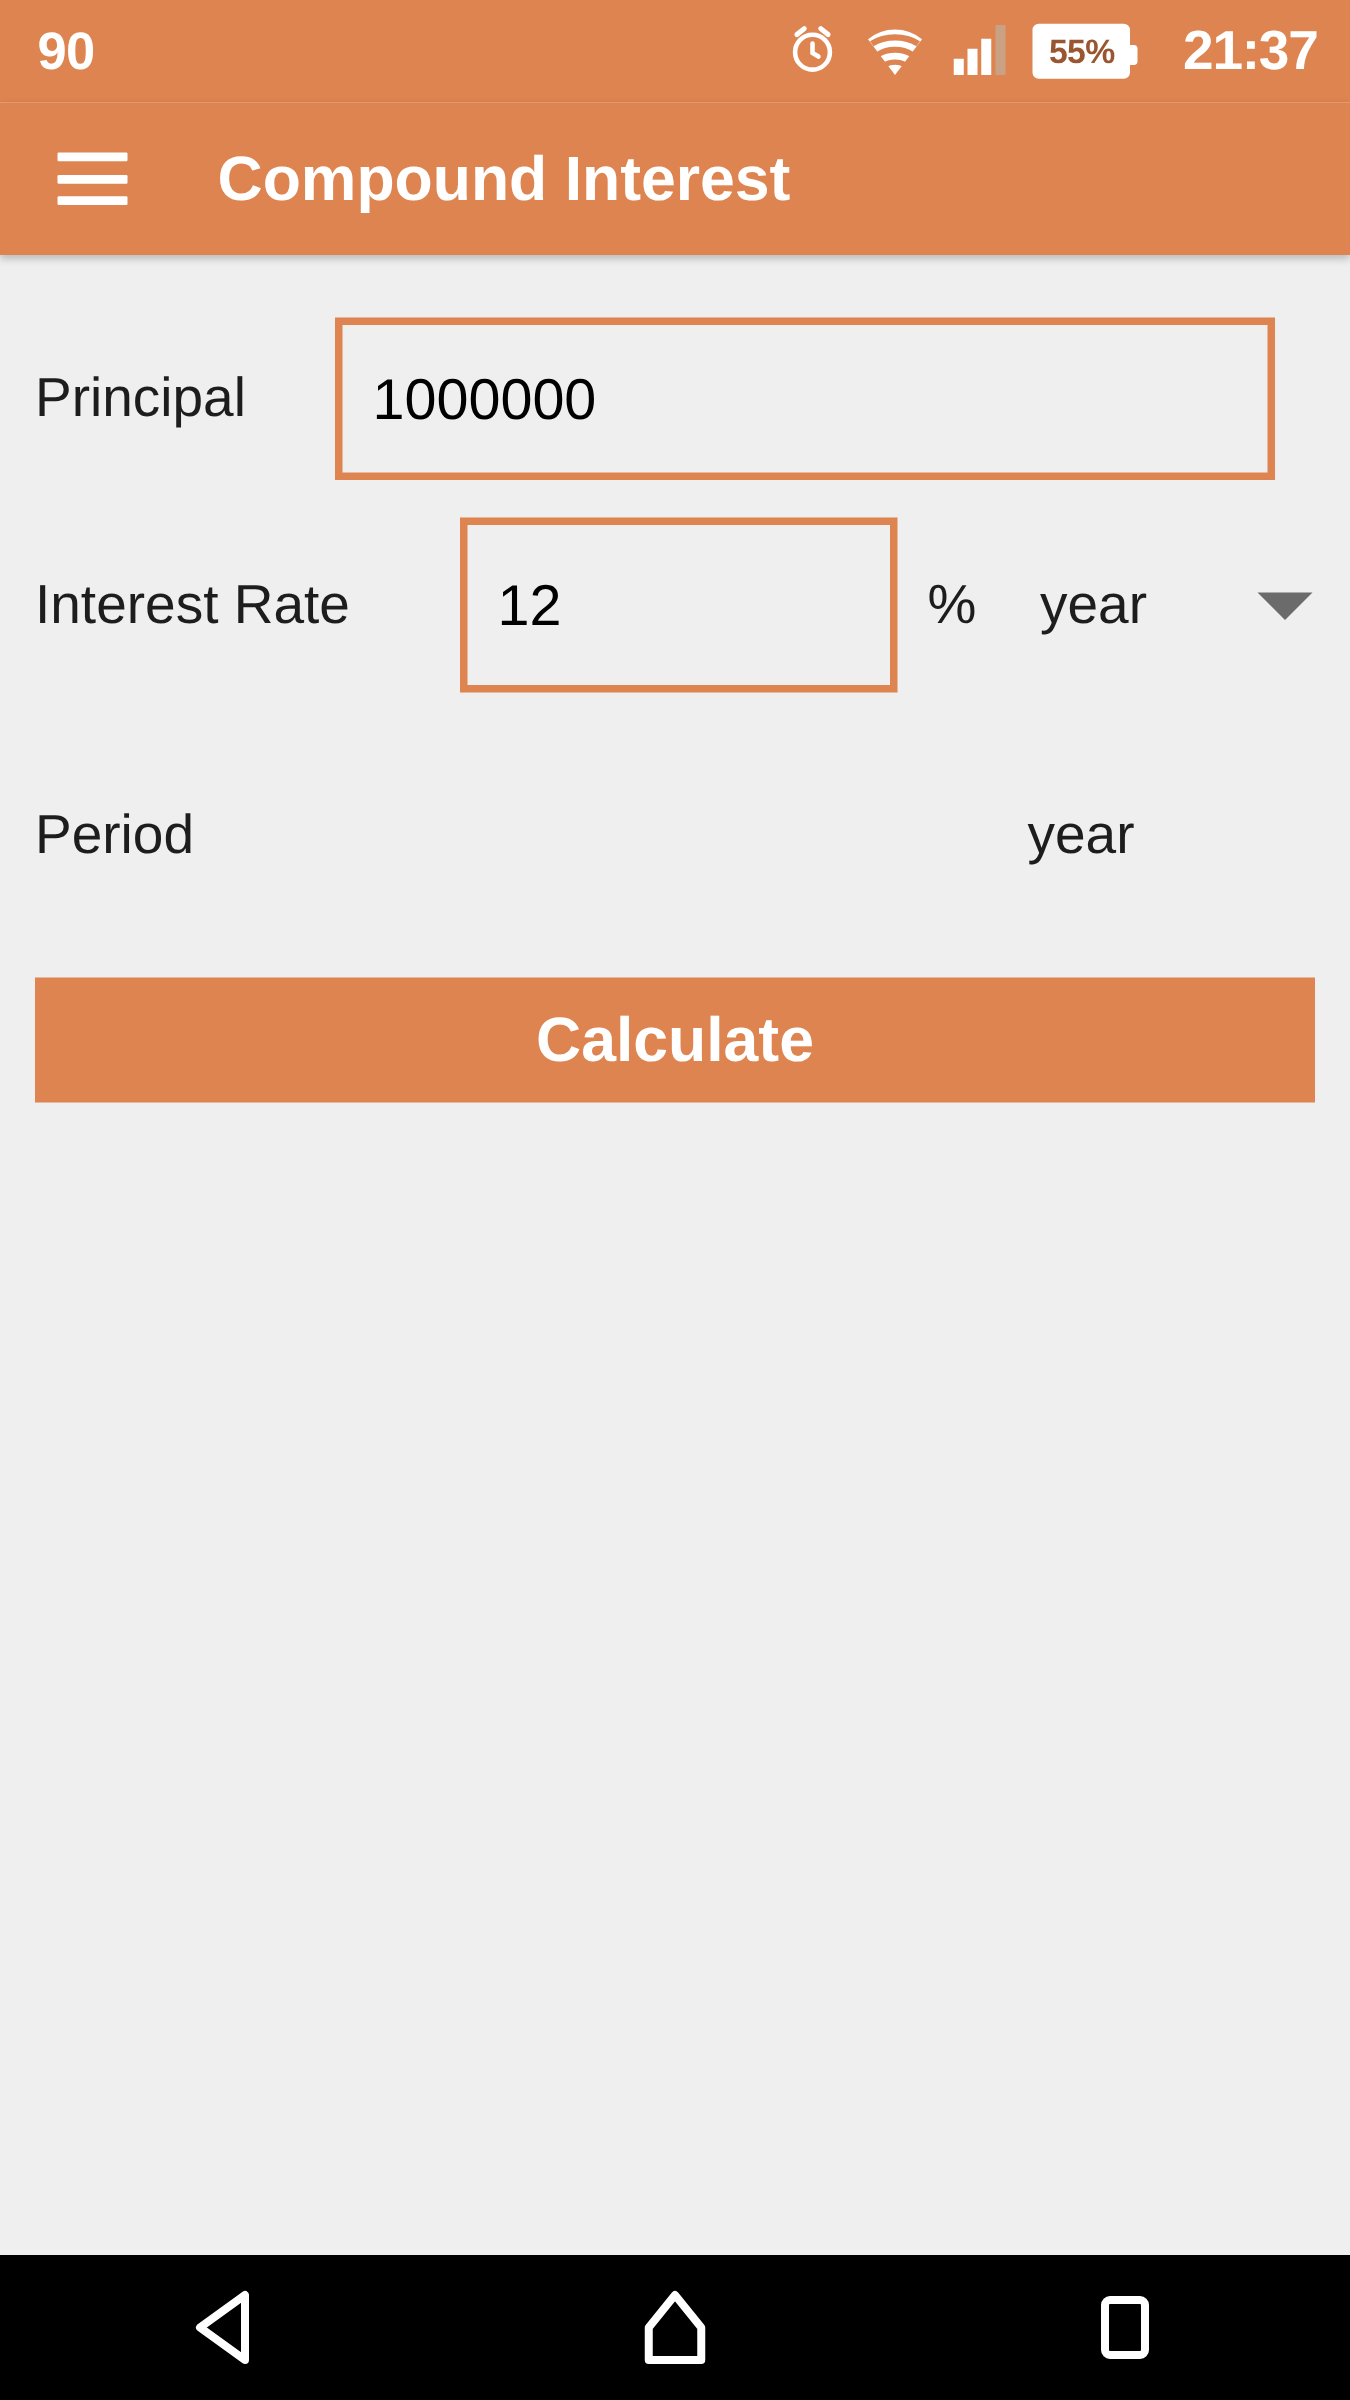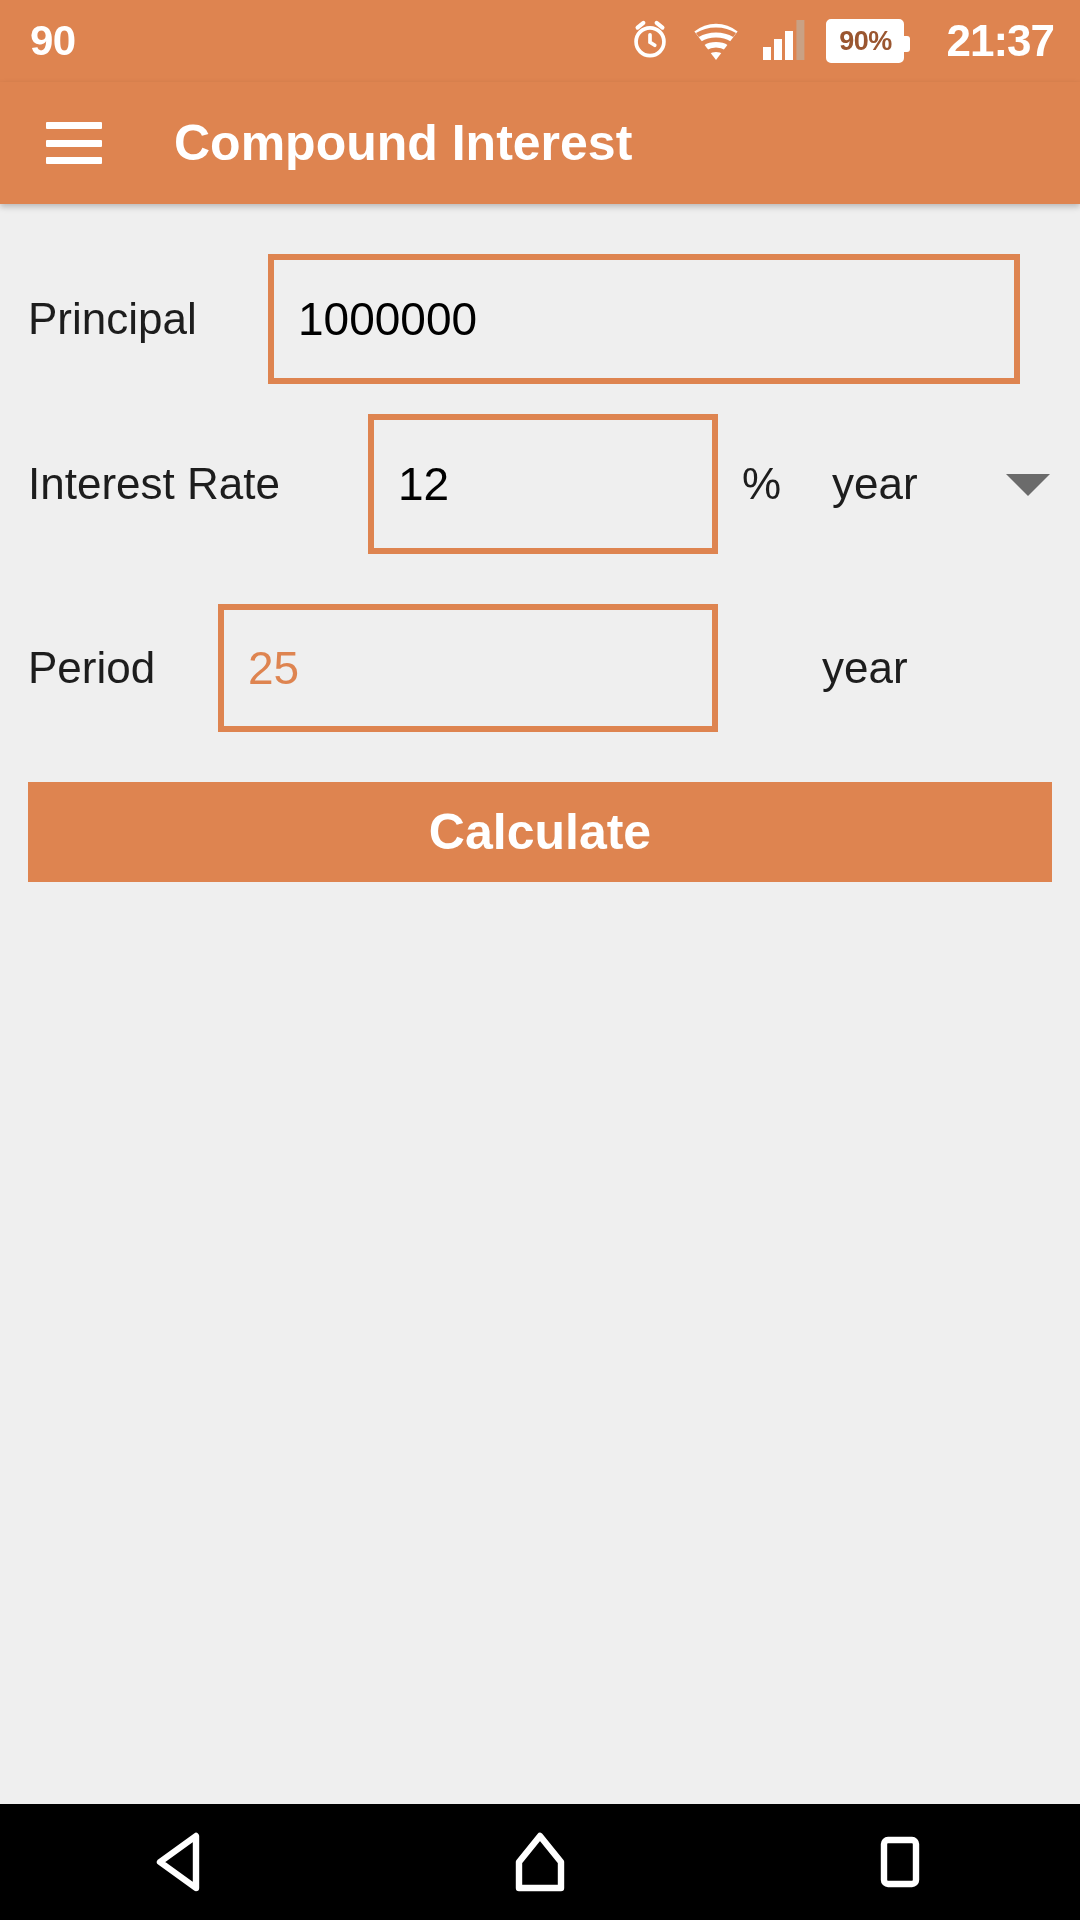--- a/index.html
+++ b/index.html
@@ -286,21 +286,21 @@
       <span class="si">
         <svg width="48" height="44" viewBox="0 0 24 22" fill="none">
           <rect x="1.5" y="15" width="4" height="6.5" fill="#ffffff"></rect>
           <rect x="7.0" y="11" width="4" height="10.5" fill="#ffffff"></rect>
           <rect x="12.5" y="7" width="4" height="14.5" fill="#ffffff"></rect>
           <path d="M18.2 21.5 V1.5 L22.2 1.5 V21.5 Z" fill="#c9a184"></path>
         </svg>
       </span>
 
       <span class="battery">
-        <span class="blabel">90%</span>
+        <span class="blabel">55%</span>
       </span>
 
       <span class="clock-text">21:37</span>
     </div>
   </div>
 
   <div class="app-bar">
     <div class="hamburger">
       <span></span>
         <span></span>
@@ -323,23 +323,20 @@
       <div class="input-box">
         <span class="input-value">12</span>
       </div>
       <span class="unit-text pct">%</span>
       <span class="unit-text per-unit">year</span>
       <span class="caret-down"></span>
     </div>
 
     <div class="form-row" id="row-period">
       <span class="field-label">Period</span>
-      <div class="input-box">
-        <span class="input-value placeholder">25</span>
-      </div>
       <span class="unit-text per-unit">year</span>
     </div>
 
     <button class="calc-button">Calculate</button>
 
   </div>
 
   <div class="nav-bar">
     <div class="nav-btn">
       <svg width="56" height="60" viewBox="0 0 28 30" fill="none">

